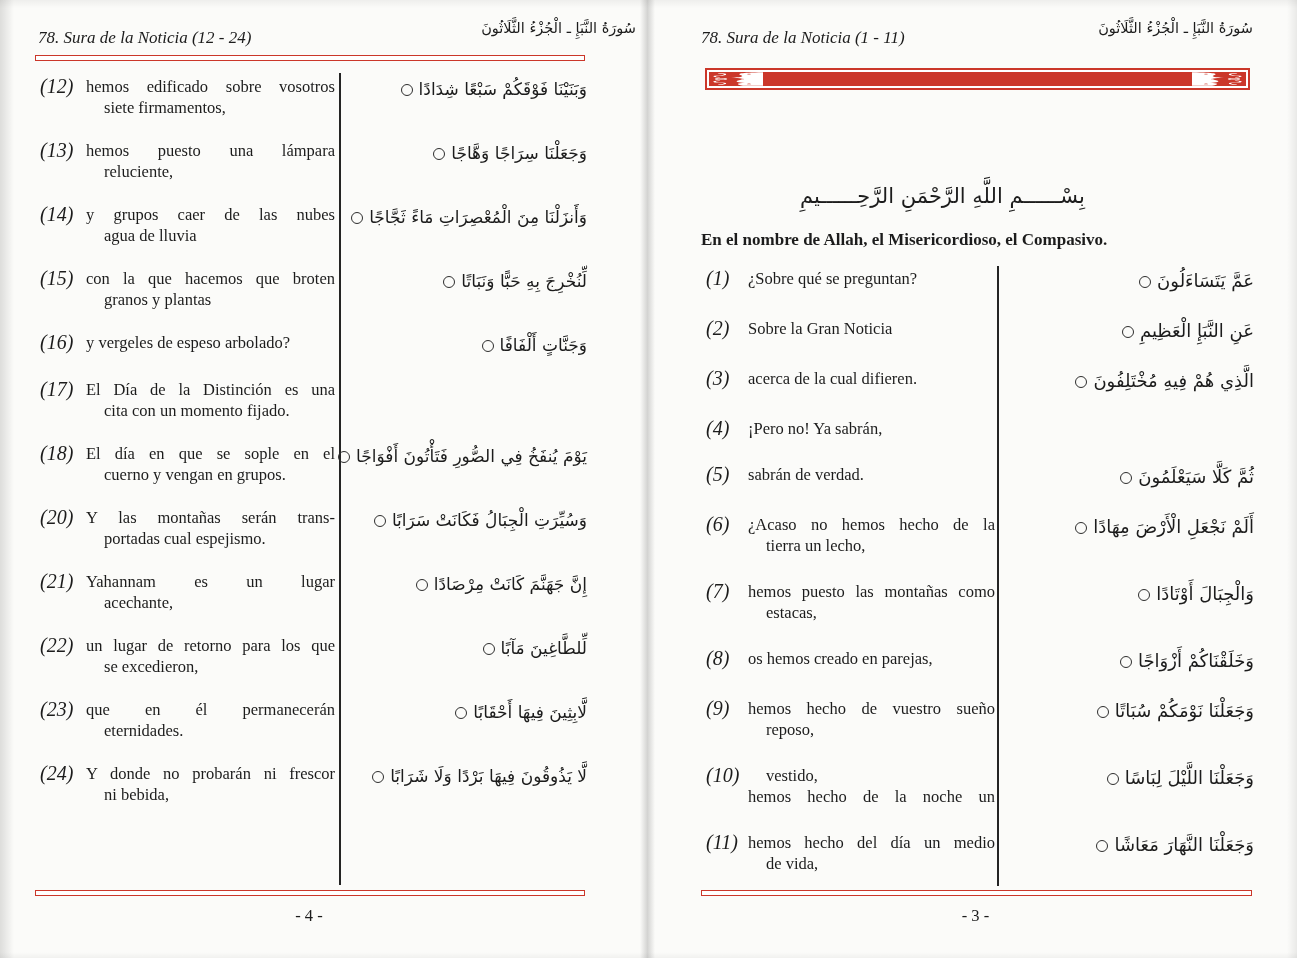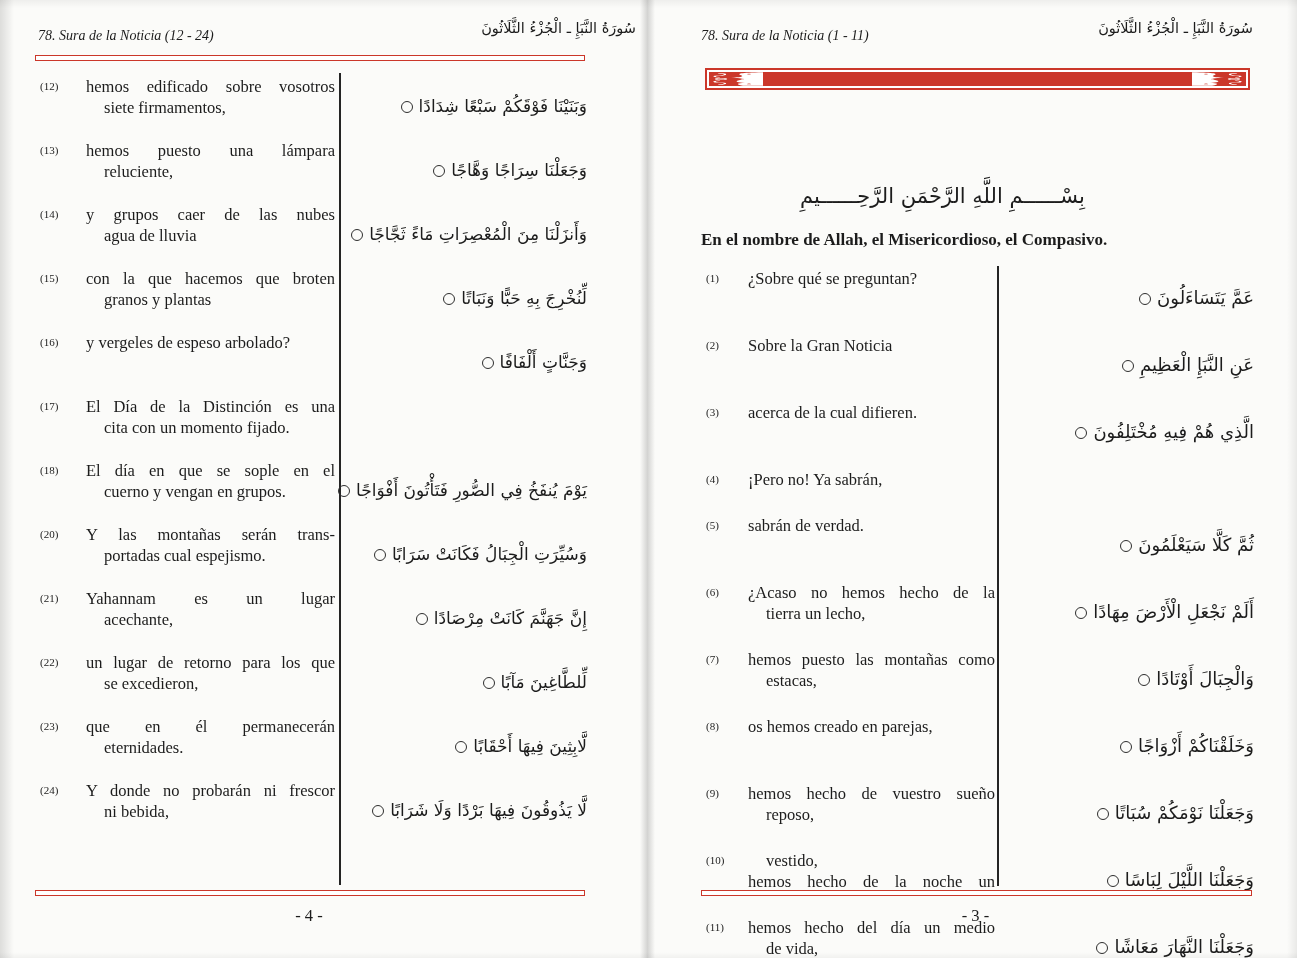--- a/index.html
+++ b/index.html
@@ -11,21 +11,21 @@
   }
   .spread{position:absolute;inset:0;}
   .page{position:absolute;top:0;height:958px;}
   #left-page{left:0;width:648px;}
   #right-page{left:649px;width:648px;}
 
   
   .pg-header{position:absolute;top:20px;display:flex;justify-content:space-between;align-items:flex-start;}
   #left-page .pg-header{left:38px;right:12px;}
   #right-page .pg-header{left:52px;right:44px;}
-  .hdr-es{font-style:italic;font-size:14px;padding-top:8px;}
+  .hdr-es{font-style:italic;font-size:17px;padding-top:8px;}
   .hdr-ar{font-family:"DejaVu Sans",sans-serif;font-size:14.5px;direction:rtl;}
 
   
   .rule{position:absolute;height:3.5px;border:1.6px solid var(--red);background:#fff;}
   .rule-top-l{top:55px;left:35px;width:548px;}
   .rule-bot-l{top:890px;left:35px;width:548px;}
   .rule-bot-r{top:890px;left:52px;width:549px;}
 
   
   .vdiv{position:absolute;width:1.6px;background:#242424;}
@@ -35,28 +35,28 @@
   
   .verses{position:absolute;}
   #left-verses{top:76px;left:35px;width:552px;}
   #right-verses{top:268px;left:52px;width:553px;}
   .verse-row{display:flex;align-items:flex-start;}
   #left-verses .verse-row{margin-bottom:22px;}
   #right-verses .verse-row{margin-bottom:25px;}
   .v-es{display:flex;flex:none;}
   #left-page .v-es{width:300px;}
   #right-page .v-es{width:294px;}
-  .v-num{flex:none;font-size:11px;line-height:21px;padding-left:5px;}
+  .v-num{flex:none;font-style:italic;font-size:20px;line-height:21px;padding-left:5px;}
   #left-page .v-num{width:46px;}
   #right-page .v-num{width:42px;}
   .v-text{flex:1;font-size:16.5px;line-height:21px;}
   .ln{white-space:nowrap;}
   .ln.stretch{text-align:justify;text-align-last:justify;}
   .ln.cont{padding-left:18px;}
-  .v-ar{flex:1;direction:rtl;text-align:right;font-family:"DejaVu Sans",sans-serif;white-space:nowrap;padding-top:1px;margin-top:17px;}
+  .v-ar{flex:1;direction:rtl;text-align:right;font-family:"DejaVu Sans",sans-serif;white-space:nowrap;padding-top:1px;}
   #left-page .v-ar{font-size:17px;line-height:24px;}
   #right-page .v-ar{font-size:18px;line-height:24px;}
   .ayah-mark{display:inline-block;width:10px;height:10px;border:1.3px solid #2e2e2e;border-radius:50%;margin-right:6px;vertical-align:middle;}
 
   
   .obox{position:absolute;top:68px;left:56px;width:545px;border:2px solid var(--red);padding:2px;box-sizing:border-box;background:#fff;}
   .band{border:7px solid var(--red);position:relative;}
   .inner{border:2px solid var(--red);border-radius:10px;margin:5px;min-height:62px;display:flex;align-items:center;justify-content:space-between;padding:0 38px 0 58px;}
   .box-title{font-weight:bold;font-size:17.5px;letter-spacing:0.4px;}
   .box-title-ar{font-family:"DejaVu Sans",sans-serif;font-weight:bold;font-size:26px;direction:rtl;}

